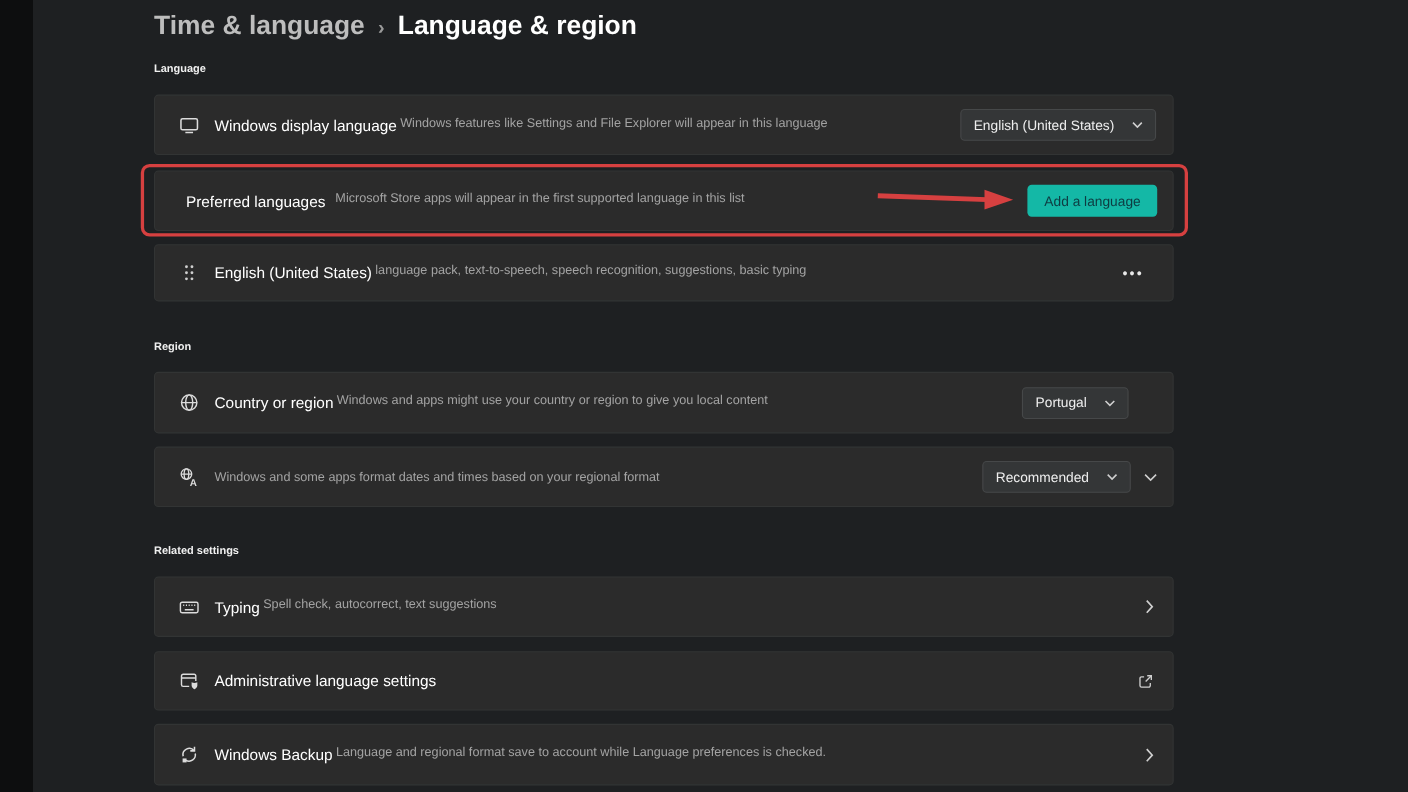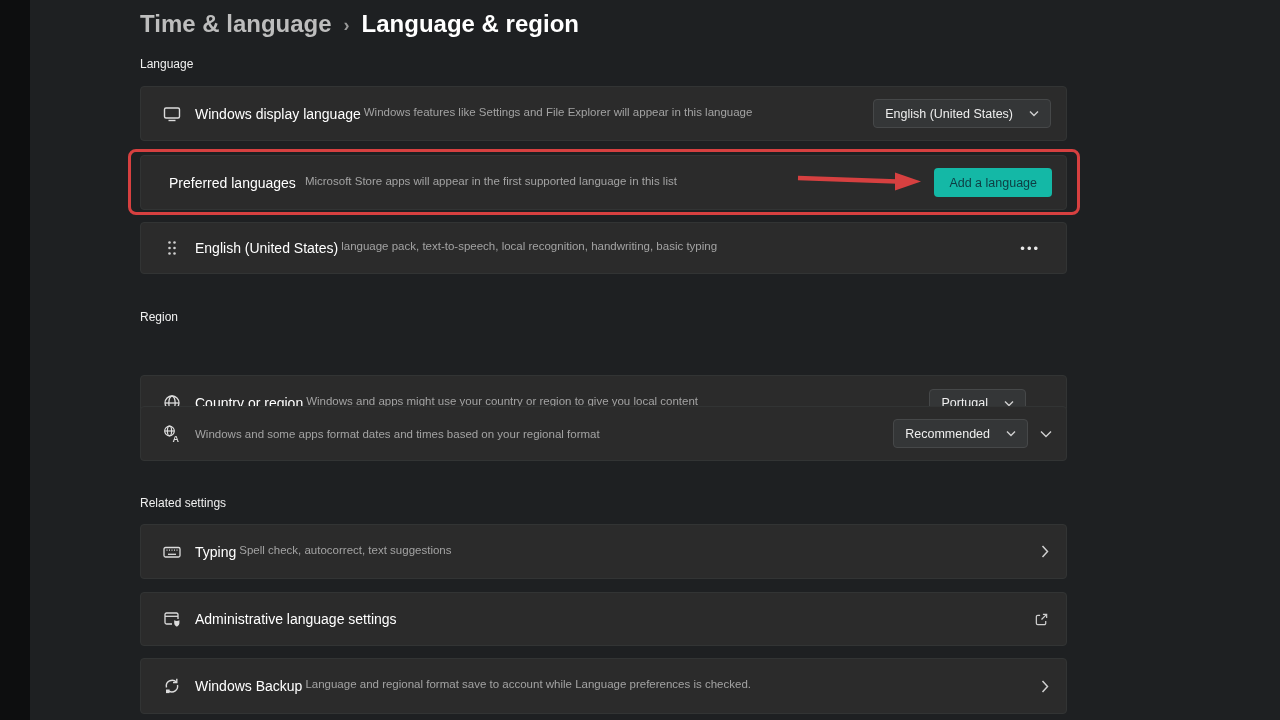--- a/index.html
+++ b/index.html
@@ -16,37 +16,37 @@
   }
   .abs { position:absolute; }
 
   
   .breadcrumb { left:140px; top:6px; height:36px; display:flex; align-items:center; gap:12px; font-size:24px; font-weight:600; }
   .crumb-parent { color:#bdbdbd; cursor:pointer; }
   .crumb-sep { color:#9a9a9a; font-size:18px; padding-top:2px; }
   .crumb-current { color:#ffffff; }
 
   
-  .section-label { font-size:12px; font-weight:400; color:#f0f0f0; }
+  .section-label { font-size:10px; font-weight:700; color:#f0f0f0; }
   .lbl-language { left:140px; top:57px; }
   .lbl-region   { left:140px; top:310px; }
   .lbl-related  { left:140px; top:496px; }
 
   
   .card {
     left:140px; width:927px;
     background:#2b2b2b;
     border:1px solid #323434;
     border-radius:4px;
     display:flex; align-items:center;
   }
   .c1 { top:86px;  height:55px; }
   .c2 { top:155px; height:55px; }
   .c3 { top:222px; height:52px; }
-  .c4 { top:338px; height:56px;margin-top:37px; }
+  .c4 { top:338px; height:56px; }
   .c5 { top:406px; height:55px; }
   .c6 { top:524px; height:55px; }
   .c7 { top:592px; height:54px;justify-content:flex-end; }
   .c8 { top:658px; height:56px; }
 
   .row-icon { width:20px; height:20px; margin-left:21px; margin-right:13px; flex:0 0 auto; display:flex; align-items:center; justify-content:center; color:#dcdcdc; }
   .row-text { display:flex; flex-direction:row; gap:3px; min-width:0; }
   .row-title { font-size:14px; color:#ffffff; }
   .row-sub   { font-size:11.5px; color:#a3a3a3; }
   .no-icon .row-text { margin-left:28px;gap:9px; }
@@ -138,21 +138,21 @@
       <circle cx="3.5" cy="2.5" r="1.3"></circle>
         <circle cx="8.5" cy="2.5" r="1.3"></circle>
       <circle cx="3.5" cy="8" r="1.3"></circle>
         <circle cx="8.5" cy="8" r="1.3"></circle>
       <circle cx="3.5" cy="13.5" r="1.3"></circle>
         <circle cx="8.5" cy="13.5" r="1.3"></circle>
     </svg>
   </span>
   <div class="row-text">
     <div class="row-title">English (United States)</div>
-    <div class="row-sub">language pack, text-to-speech, local recognition, handwriting, basic typing</div>
+    <div class="row-sub">language pack, text-to-speech, speech recognition, suggestions, basic typing</div>
   </div>
   <div class="spacer"></div>
   <button class="ellipsis-btn">
     <span>•••</span>
   </button>
 </div>
 
 <div class="abs card c4">
   <span class="row-icon">
     <svg width="20" height="20" viewBox="0 0 20 20" fill="none" stroke="currentColor" stroke-width="1.3">

